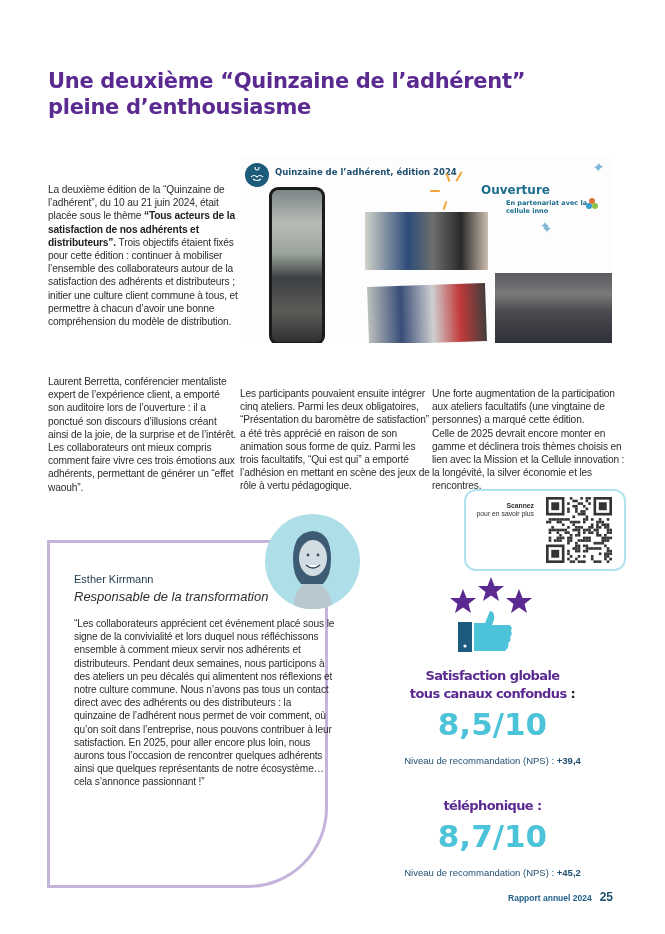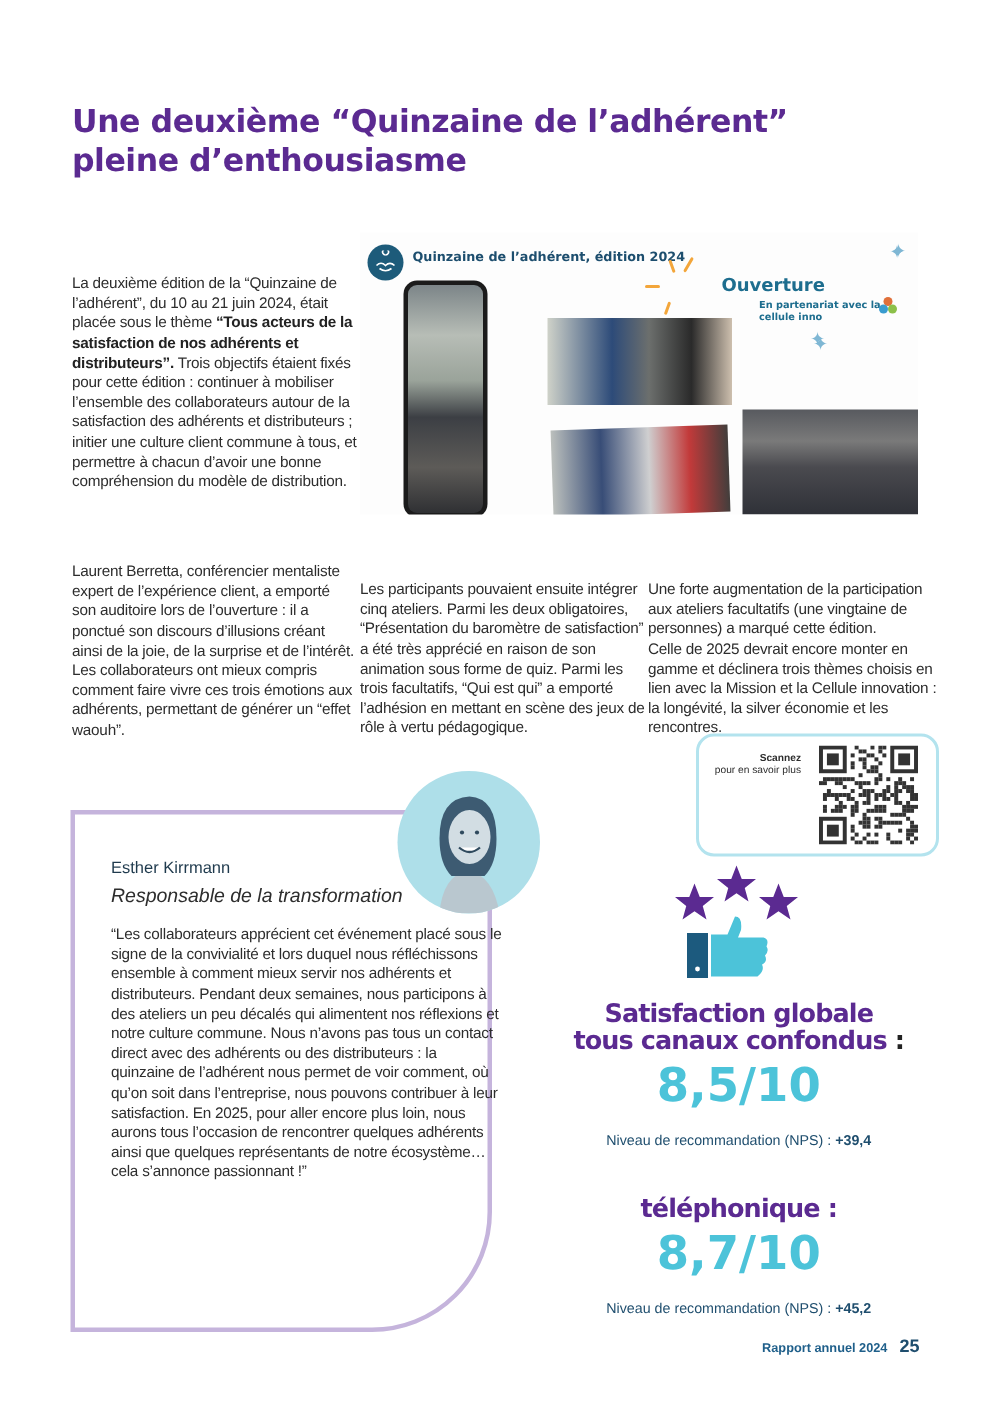--- a/index.html
+++ b/index.html
@@ -49,21 +49,21 @@
     border: 3px solid #c5b4dc; border-bottom-right-radius: 80px;
   }
   .avatar { position: absolute; left: 265px; top: 514px; width: 95px; height: 95px; border-radius: 50%; background: #aedfe9; overflow: hidden; }
   .person-name { position: absolute; left: 74px; top: 573px; font-size: 11px; font-weight: normal; color: #1f3a4d; }
   .person-role { position: absolute; left: 74px; top: 589px; font-size: 13px; font-style: italic; color: #2d2d2d; }
   .quote-text { position: absolute; left: 74px; top: 617px; width: 262px; font-size: 10.2px; line-height: 13.2px; color: #2d2d2d; letter-spacing: -0.15px; }
 
   
   .sat-icon { position: absolute; left: 445px; top: 575px; width: 90px; height: 80px; }
   .sat-block { position: absolute; left: 350px; width: 285px; text-align: center; }
-  .sat-title { font-family: "DejaVu Sans", sans-serif; font-weight: bold; font-size: 17px; line-height: 18px; color: #5b2a91; letter-spacing: -0.6px; }
+  .sat-title { font-family: "DejaVu Sans", sans-serif; font-weight: bold; font-size: 13px; line-height: 18px; color: #5b2a91; letter-spacing: -0.6px; }
   .sat-title .colon { color: #222; }
   .sat-score { font-family: "DejaVu Sans", sans-serif; font-weight: bold; font-size: 31px; line-height: 36px; color: #4cc3d9; margin-top: 3px; }
   .sat-nps { font-size: 9.5px; color: #1f4e6e; margin-top: 13px; }
   .sat-nps b { font-weight: bold; }
   .sat1 { top: 667px; }
   .sat2 { top: 779px; }
 
   .footer { position: absolute; right: 52px; top: 890px; font-size: 8.5px; color: #1f5f8a; font-weight: bold; }
   .footer .page { font-size: 12px; margin-left: 8px; color: #1f4e6e; text-align: right; }
 </style>

